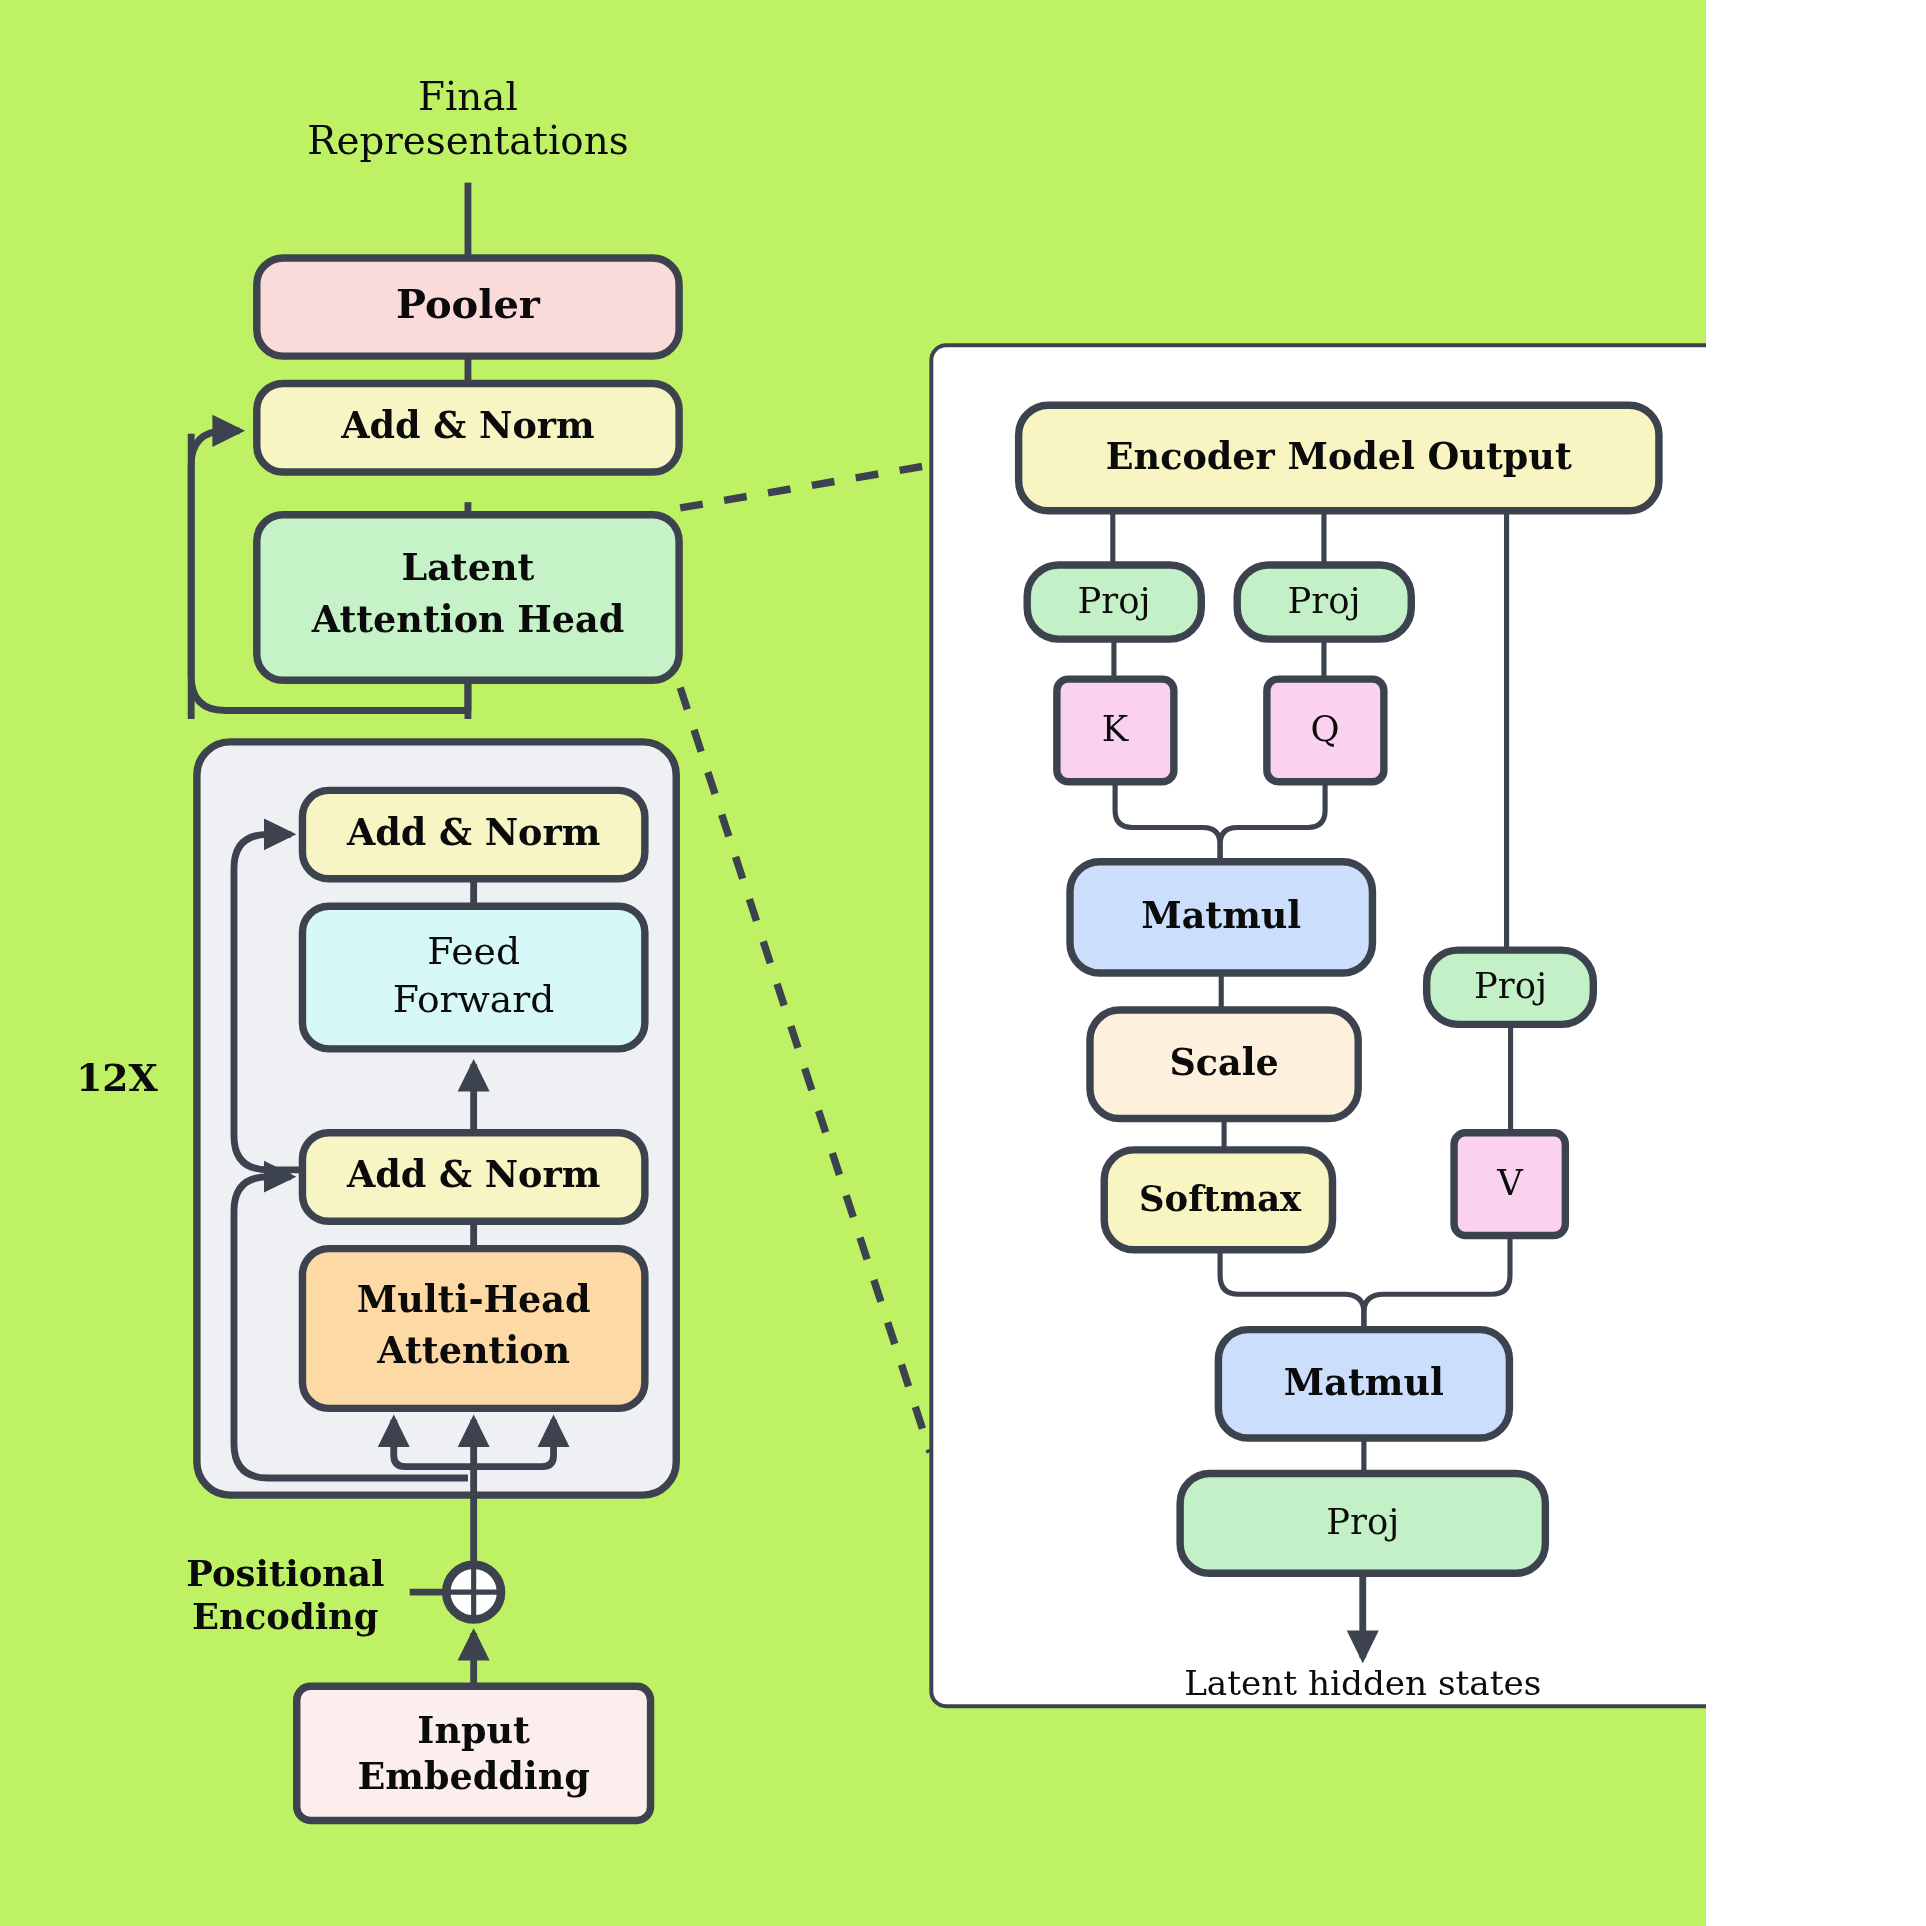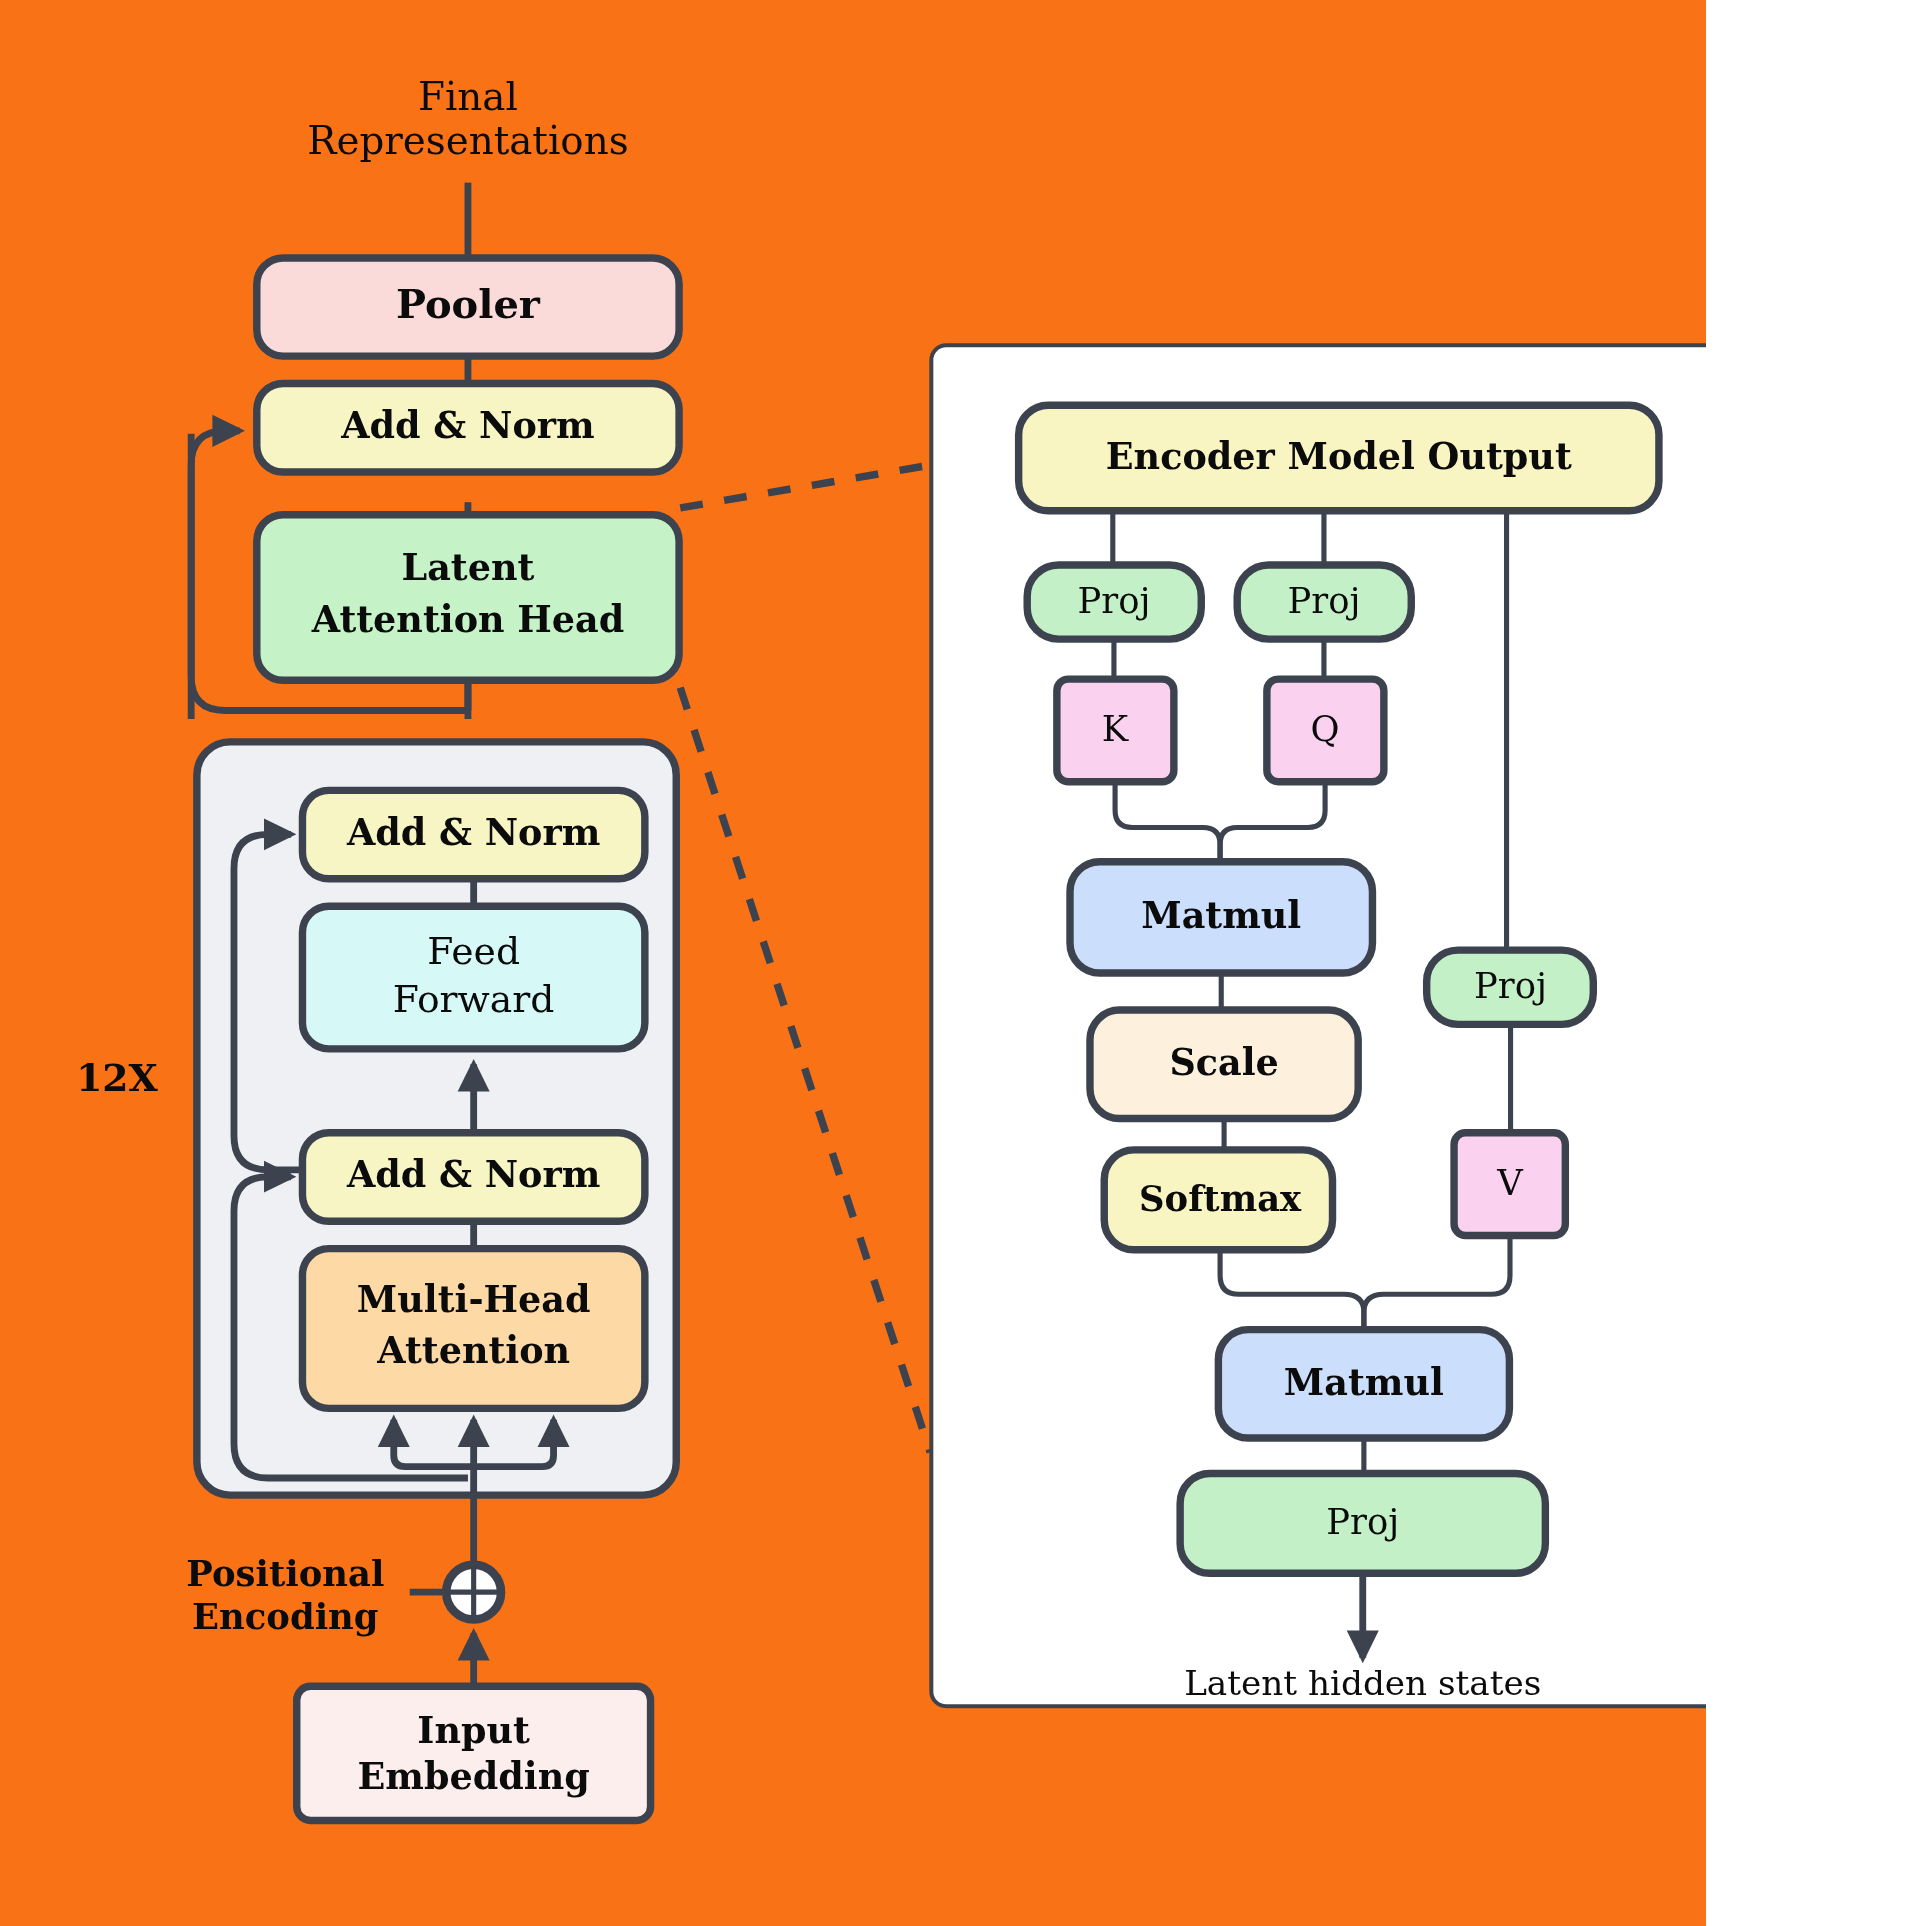--- a/index.html
+++ b/index.html
@@ -1,19 +1,19 @@
 <!DOCTYPE html>
 <html style="font-size:9px"><head>
 <meta charset="utf-8">
 <style>
   html,body{margin:0;padding:0;background:#ffffff;}
   #root{
     position:relative;
     width:1706px;height:1926px;
-    background:#f97316;
+    background:#bef264;
     font-family:"DejaVu Serif", serif;
     overflow:hidden;
   }
   svg#diagram{position:absolute;top:0;left:0;width:1926px;height:1926px;display:block;}
   .nodebox{stroke:#3c434f;stroke-width:13;}
   .nodebox.thinpanel{stroke-width:7;fill:#ffffff;}
   .grouppanel{fill:#eff0f4;stroke:#3c434f;stroke-width:13;}
   .edge{stroke:#3c434f;stroke-width:12;fill:none;stroke-linecap:butt;stroke-linejoin:round;}
   .edge-thin{stroke:#3c434f;stroke-width:9;fill:none;stroke-linejoin:round;}
   .dashedge{stroke:#3c434f;stroke-width:13;fill:none;stroke-dasharray:40 38;stroke-linecap:butt;}

